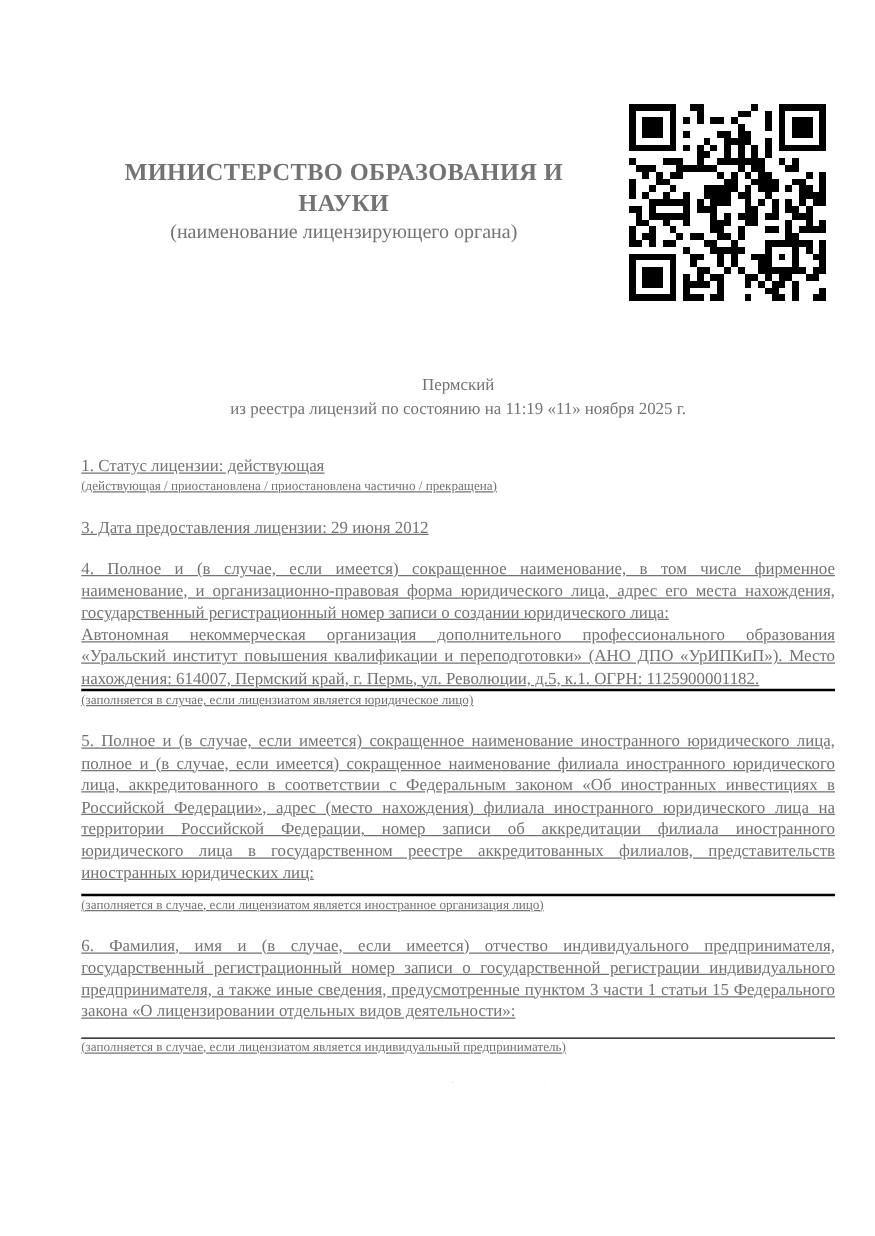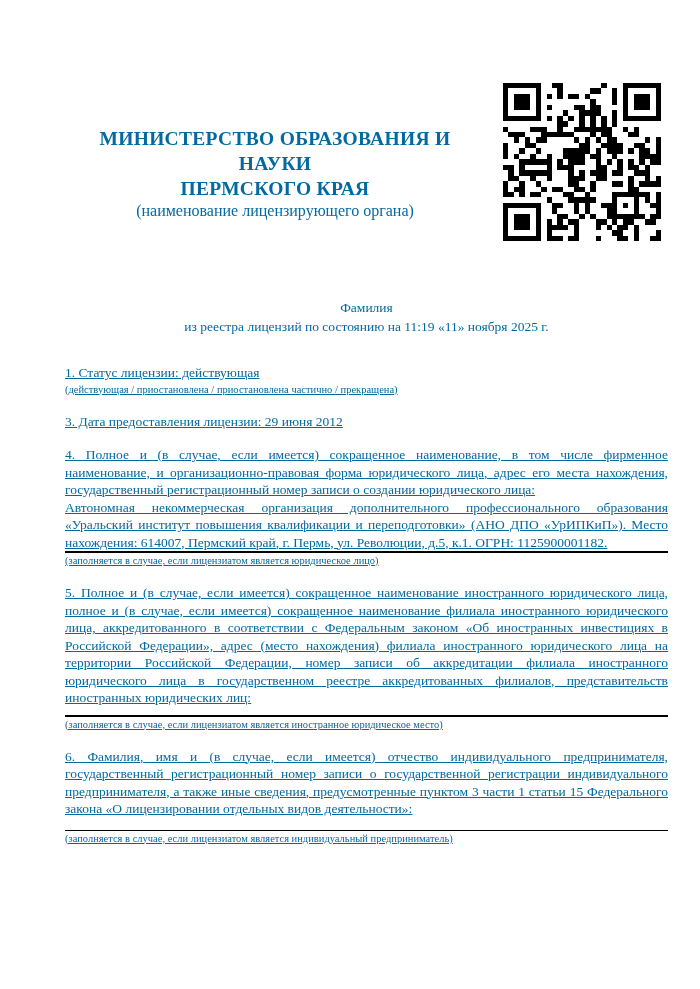--- a/index.html
+++ b/index.html
@@ -1,21 +1,21 @@
 <!DOCTYPE html>
 <html><head>
 <meta charset="utf-8">
 <style>
   html, body { margin: 0; padding: 0; background: #ffffff; }
   .page {
     position: relative;
     width: 700px;
     height: 866px;
     background: #ffffff;
-    color: #0369a1;
+    color: #737373;
     font-family: "Liberation Serif", "DejaVu Serif", serif;
     overflow: hidden;
   }
   .ministry {
     position: absolute;
     top: 126px; left: 65px; width: 420px;
     text-align: center;
     font-weight: bold;
     font-size: 19.5px;
     line-height: 25px;
@@ -66,21 +66,20 @@
     font-size: 13px;
   }
 </style>
 </head>
 <body>
 
 <div class="page">
 
   <div class="ministry">
     <div>МИНИСТЕРСТВО ОБРАЗОВАНИЯ И НАУКИ</div>
-    <div>ПЕРМСКОГО КРАЯ</div>
     <div class="ministry-caption">(наименование лицензирующего органа)</div>
   </div>
 
   <div class="qr">
     <svg viewBox="0 0 29 29" shape-rendering="crispEdges" xmlns="http://www.w3.org/2000/svg">
         <rect x="0" y="0" width="29" height="29" fill="#fff"></rect>
         <rect x="0" y="0" width="1" height="1" fill="#000"></rect>
         <rect x="1" y="0" width="1" height="1" fill="#000"></rect>
         <rect x="2" y="0" width="1" height="1" fill="#000"></rect>
         <rect x="3" y="0" width="1" height="1" fill="#000"></rect>
@@ -475,21 +474,21 @@
         <rect x="17" y="28" width="1" height="1" fill="#000"></rect>
         <rect x="21" y="28" width="1" height="1" fill="#000"></rect>
         <rect x="22" y="28" width="1" height="1" fill="#000"></rect>
         <rect x="24" y="28" width="1" height="1" fill="#000"></rect>
         <rect x="27" y="28" width="1" height="1" fill="#000"></rect>
         <rect x="28" y="28" width="1" height="1" fill="#000"></rect>
       </svg>
   </div>
 
   <div class="doc-title">
-    <div>Фамилия</div>
+    <div>Пермский</div>
     <div>из реестра лицензий по состоянию на 11:19 «11» ноября 2025 г.</div>
   </div>
 
   <div class="items">
 
     <div class="item">
       <div>1. Статус лицензии: действующая</div>
       <div class="note">(действующая / приостановлена / приостановлена частично / прекращена)</div>
     </div>
 
@@ -501,21 +500,21 @@
     <div class="item">
       <div class="just">4. Полное и (в случае, если имеется) сокращенное наименование, в том числе фирменное наименование, и организационно-правовая форма юридического лица, адрес его места нахождения, государственный регистрационный номер записи о создании юридического лица:</div>
       <div class="just">Автономная некоммерческая организация дополнительного профессионального образования «Уральский институт повышения квалификации и переподготовки» (АНО ДПО «УрИПКиП»). Место нахождения: 614007, Пермский край, г. Пермь, ул. Революции, д.5, к.1. ОГРН: 1125900001182.</div>
       <div class="rule"></div>
       <div class="note">(заполняется в случае, если лицензиатом является юридическое лицо)</div>
     </div>
 
     <div class="item">
       <div class="just">5. Полное и (в случае, если имеется) сокращенное наименование иностранного юридического лица, полное и (в случае, если имеется) сокращенное наименование филиала иностранного юридического лица, аккредитованного в соответствии с Федеральным законом «Об иностранных инвестициях в Российской Федерации», адрес (место нахождения) филиала иностранного юридического лица на территории Российской Федерации, номер записи об аккредитации филиала иностранного юридического лица в государственном реестре аккредитованных филиалов, представительств иностранных юридических лиц:</div>
       <div class="rule gap8"></div>
-      <div class="note">(заполняется в случае, если лицензиатом является иностранное юридическое место)</div>
+      <div class="note">(заполняется в случае, если лицензиатом является иностранное организация лицо)</div>
     </div>
 
     <div class="item">
       <div class="just">6. Фамилия, имя и (в случае, если имеется) отчество индивидуального предпринимателя, государственный регистрационный номер записи о государственной регистрации индивидуального предпринимателя, а также иные сведения, предусмотренные пунктом 3 части 1 статьи 15 Федерального закона «О лицензировании отдельных видов деятельности»:</div>
       <div class="rule-thin gap12"></div>
       <div class="note">(заполняется в случае, если лицензиатом является индивидуальный предприниматель)</div>
     </div>
 
     <div class="item gap8">
       <div>7. Идентификационный номер налогоплательщика: 5904988880</div>

